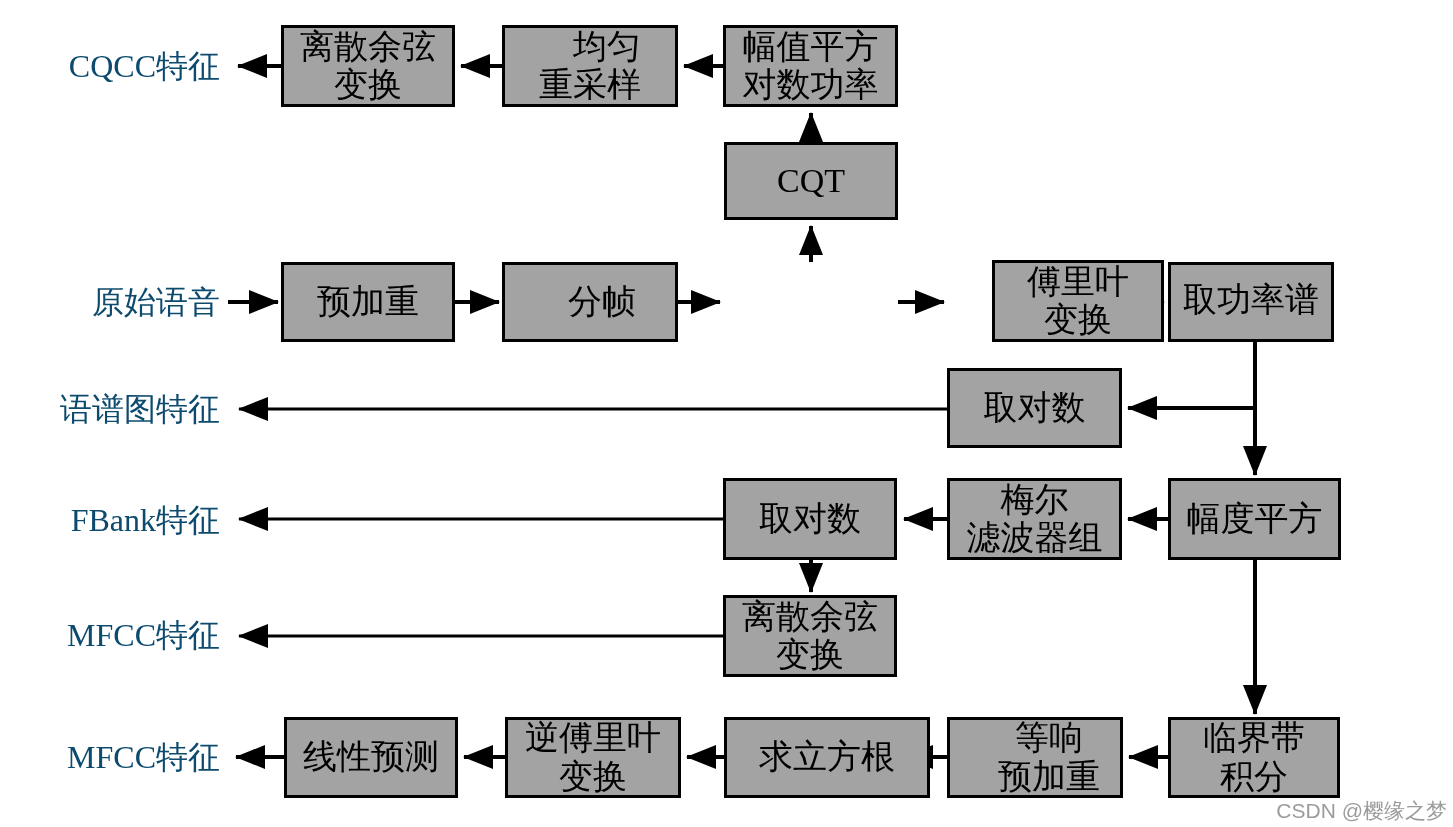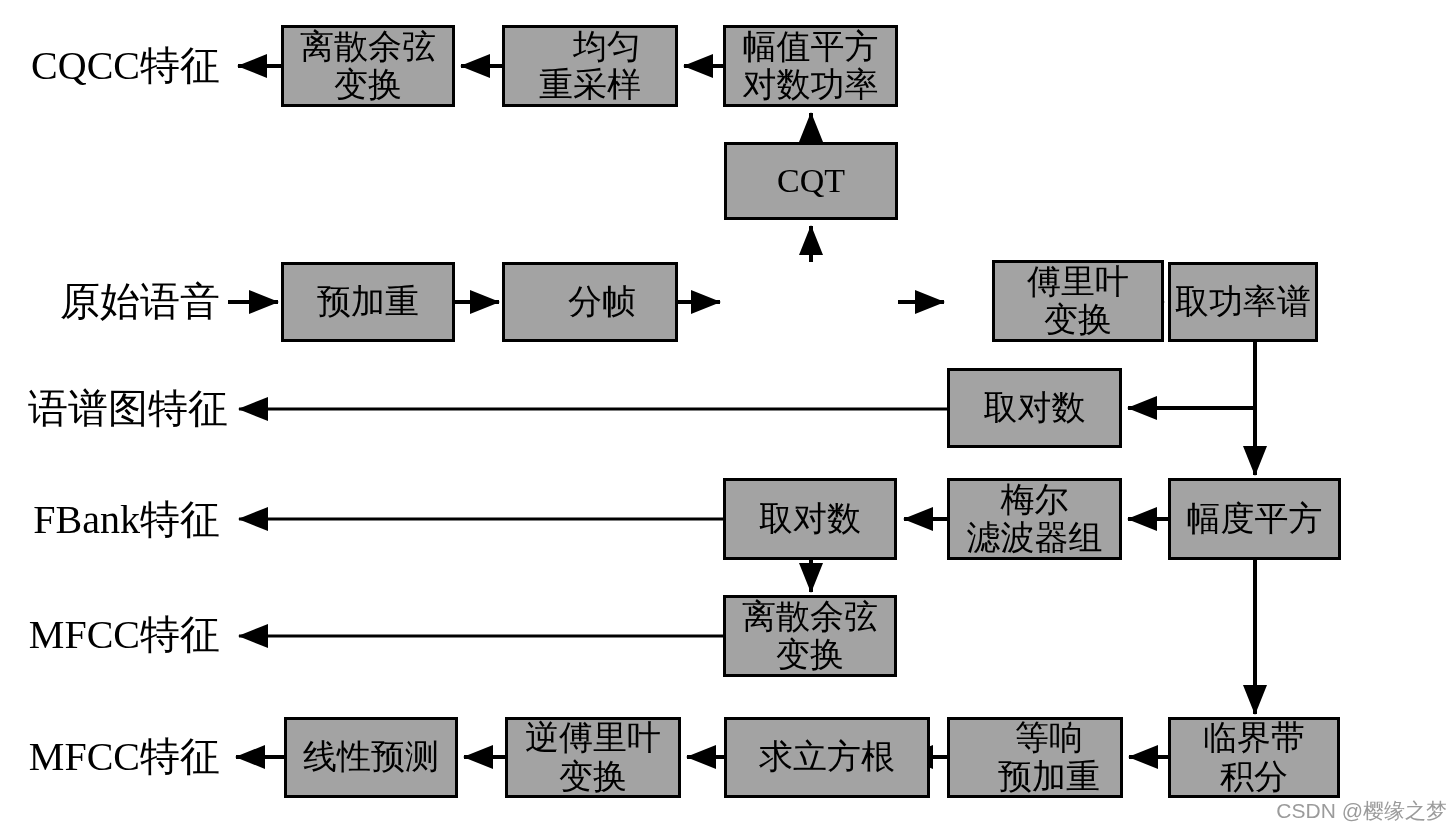--- a/index.html
+++ b/index.html
@@ -36,22 +36,22 @@
     color: #000000;
     z-index: 1;
   }
   .side-label {
     position: absolute;
     left: 28px;
     width: 192px;
     height: 48px;
     line-height: 48px;
     text-align: right;
-    font-size: 40px;
-    color: #000000;
+    font-size: 32px;
+    color: #0c4a6e;
     white-space: nowrap;
     z-index: 1;
   }
   .watermark {
     position: absolute;
     right: 6px;
     bottom: 2px;
     font-family: "Liberation Sans", "DejaVu Sans", sans-serif;
     font-size: 21px;
     color: #9b9b9b;
@@ -119,21 +119,21 @@
 重采样</div>
   <div class="box" style="left:723px;top:25px;width:175px;height:82px;">幅值平方
 对数功率</div>
 
   <div class="box" style="left:724px;top:142px;width:174px;height:78px;">CQT</div>
 
   <div class="box" style="left:281px;top:262px;width:174px;height:80px;">预加重</div>
   <div class="box" style="left:502px;top:262px;width:176px;height:80px;padding-left:24px;">分帧</div>
   <div class="box" style="left:948px;top:260px;width:172px;height:82px;margin-left:44px;">傅里叶
 变换</div>
-  <div class="box" style="left:1168px;top:262px;width:150px;height:80px;">取功率谱</div>
+  <div class="box" style="left:1168px;top:262px;width:166px;height:80px;font-family:Liberation Mono, monospace;">取功率谱</div>
 
   <div class="box" style="left:947px;top:368px;width:175px;height:80px;">取对数</div>
 
   <div class="box" style="left:723px;top:478px;width:174px;height:82px;">取对数</div>
   <div class="box" style="left:947px;top:478px;width:175px;height:82px;">梅尔
 滤波器组</div>
   <div class="box" style="left:1168px;top:478px;width:173px;height:82px;">幅度平方</div>
 
   <div class="box" style="left:723px;top:595px;width:174px;height:82px;">离散余弦
 变换</div>

